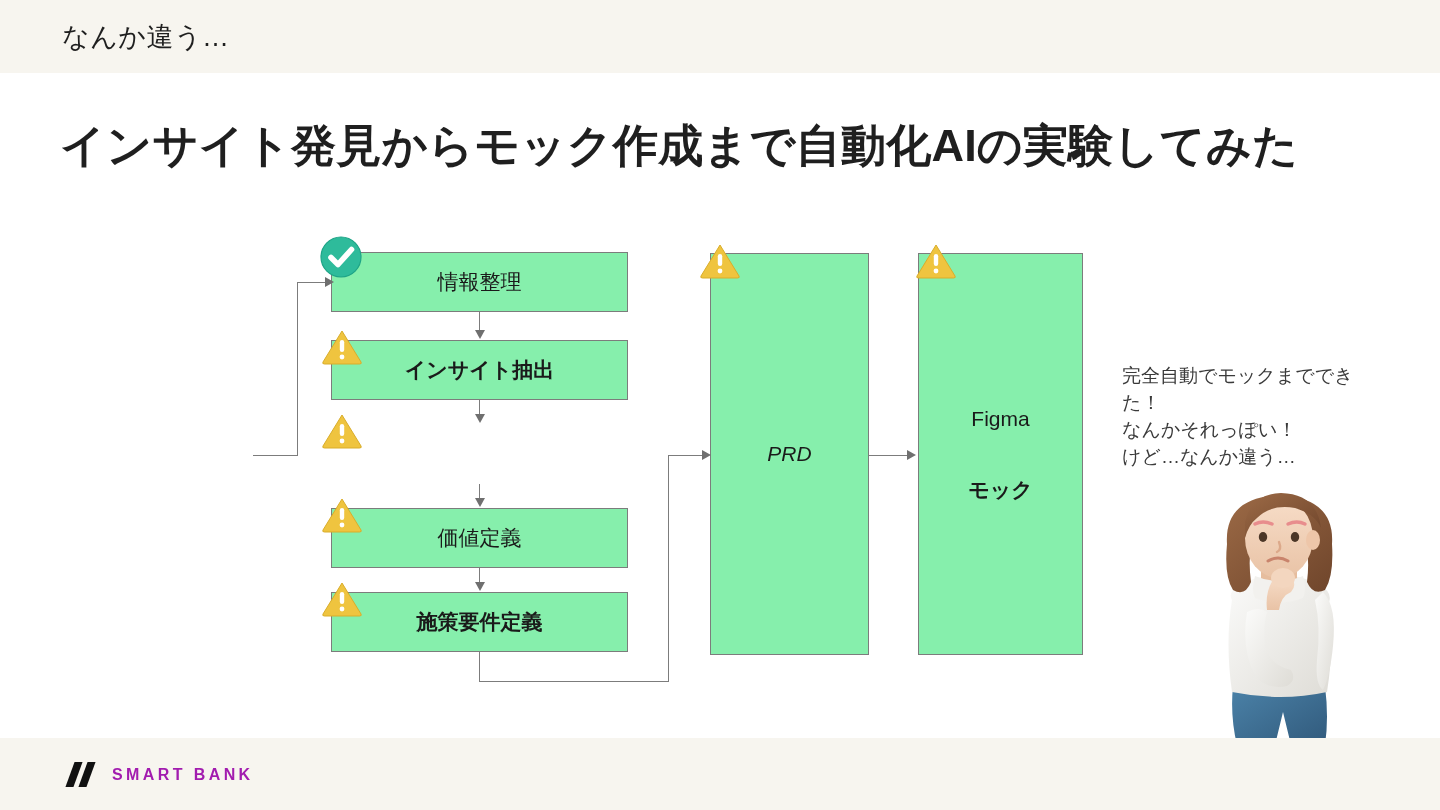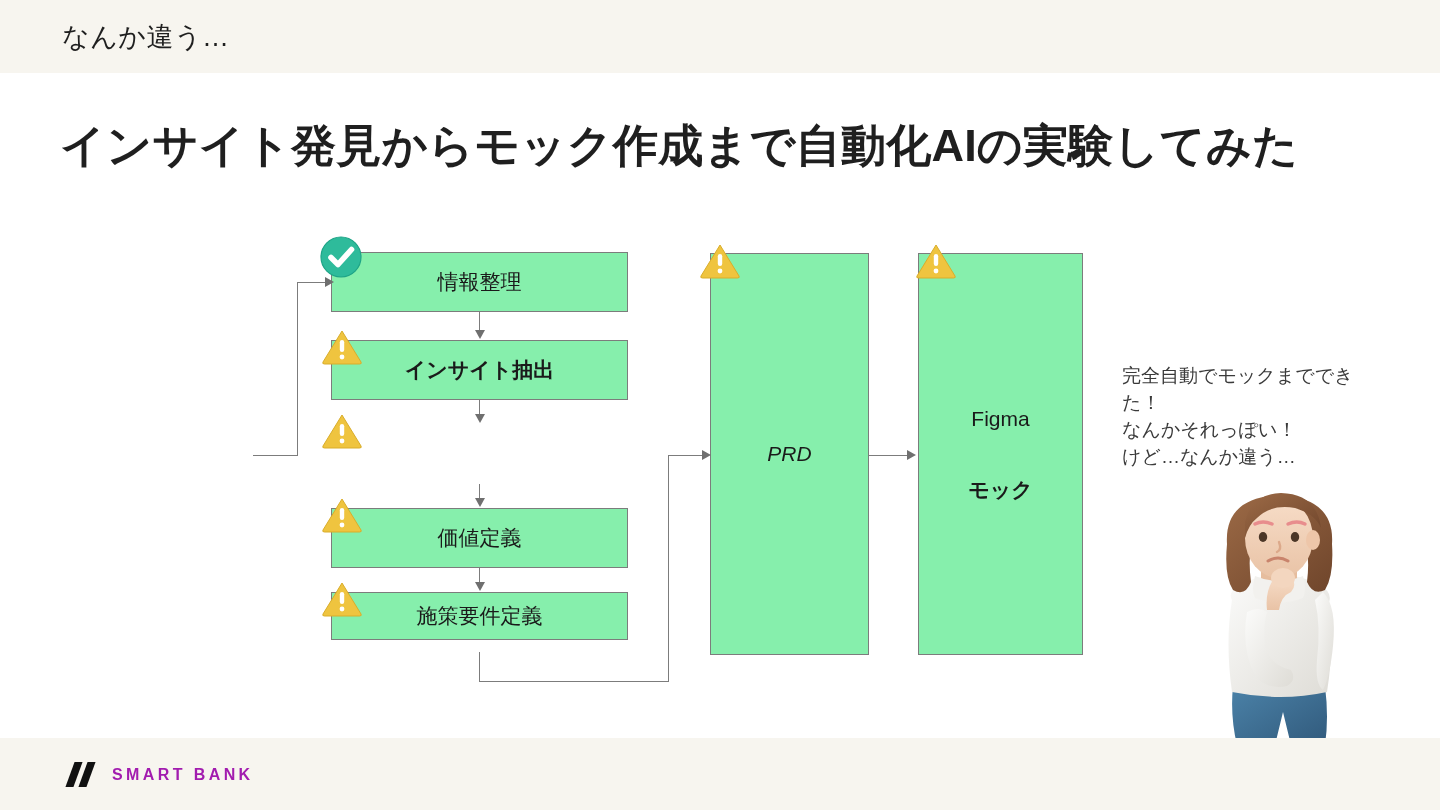--- a/index.html
+++ b/index.html
@@ -165,21 +165,21 @@
 <div class="header-kicker">なんか違う…</div>
 
 <div class="slide-title">インサイト発見からモック作成まで自動化AIの実験してみた</div>
 
 <div class="diagram">
 
 
   <div class="node" style="left:331px; top:252px; width:297px; height:60px;">情報整理</div>
   <div class="node bold" style="left:331px; top:340px; width:297px; height:60px;">インサイト抽出</div>
   <div class="node" style="left:331px; top:508px; width:297px; height:60px;">価値定義</div>
-  <div class="node" style="left:331px; top:592px; width:297px; height:48px;">施策要件定義</div>
+  <div class="node" style="left:331px; top:592px; width:297px; height:60px;font-weight:bold;">施策要件定義</div>
 
   <div class="node" style="left:710px; top:253px; width:159px; height:402px;font-style:italic;">PRD</div>
 
   <div class="node" style="left:918px; top:253px; width:165px; height:402px;">
     <span class="node-stack">
       <span class="l1">Figma</span>
       <span class="l2">モック</span>
     </span>
   </div>
 

